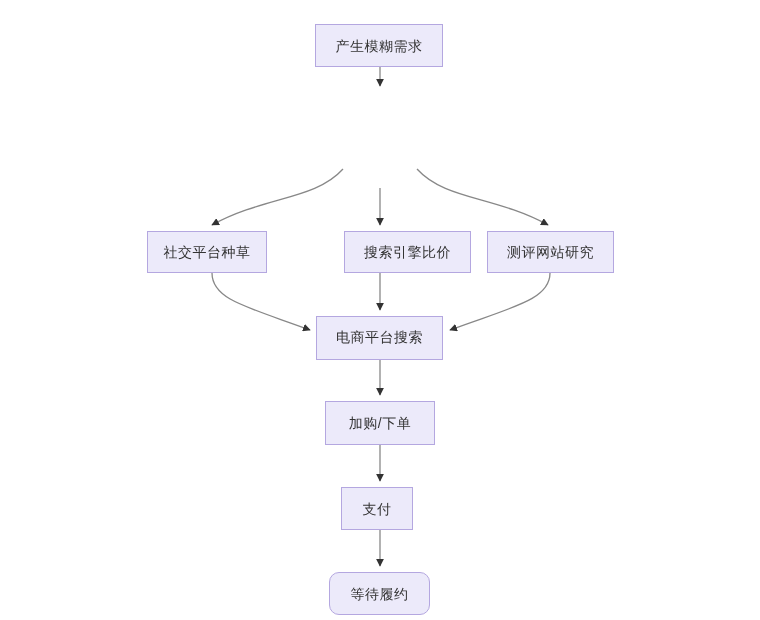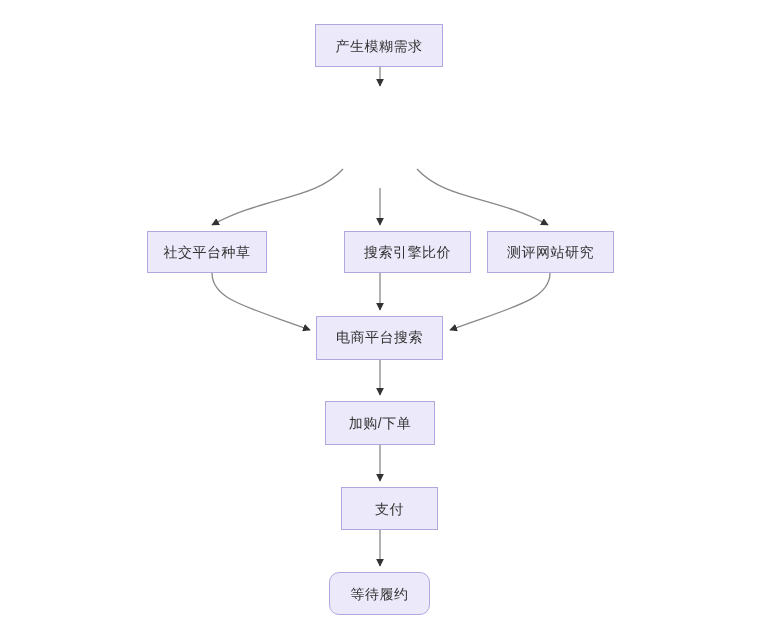--- a/index.html
+++ b/index.html
@@ -110,21 +110,21 @@
   </div>
 
   <div class="node" style="left:316px; top:316px; width:127px; height:44px;font-family:Liberation Mono, monospace;">
     <span class="node-label">电商平台搜索</span>
   </div>
 
   <div class="node" style="left:325px; top:401px; width:110px; height:44px;">
     <span class="node-label">加购/下单</span>
   </div>
 
-  <div class="node" style="left:341px; top:487px; width:97px; height:43px;">
+  <div class="node" style="left:341px; top:487px; width:72px; height:43px;">
     <span class="node-label">支付</span>
   </div>
 
   <div class="node" style="left:329px; top:572px; width:101px; height:43px;border-radius:10px;">
     <span class="node-label">等待履约</span>
   </div>
 
 </div>
 
 </body></html>

